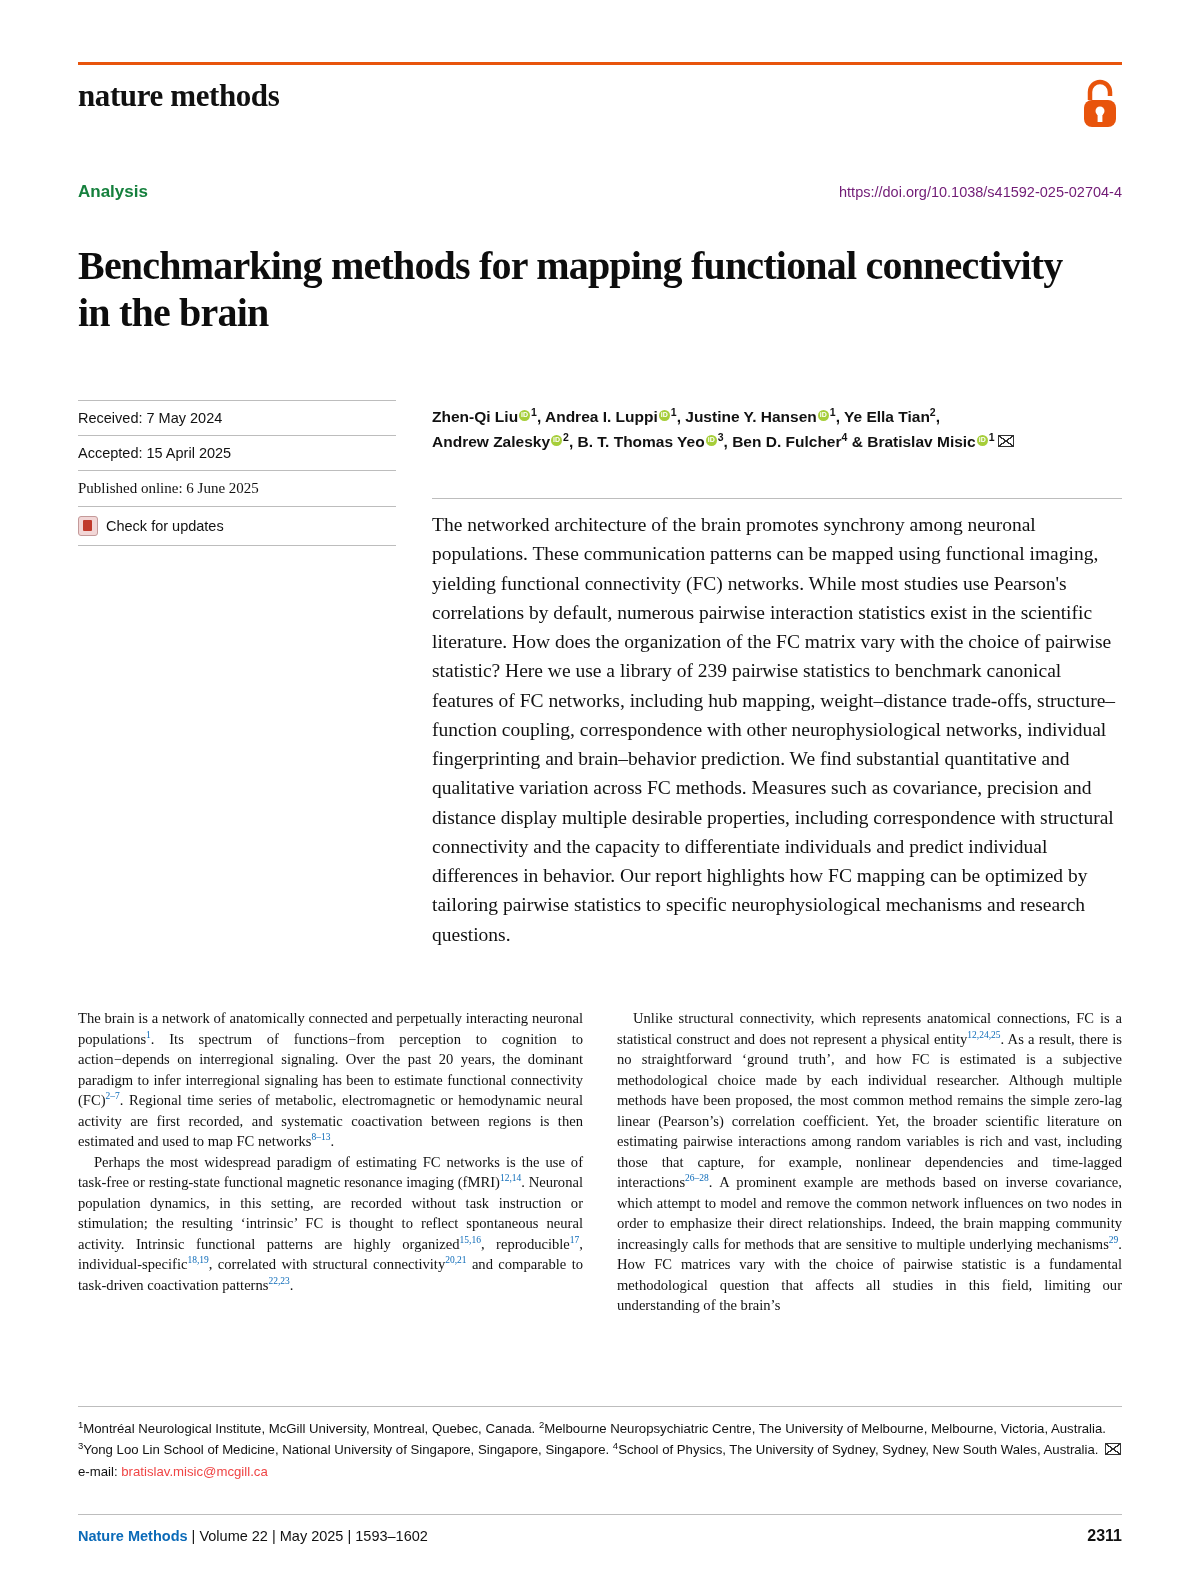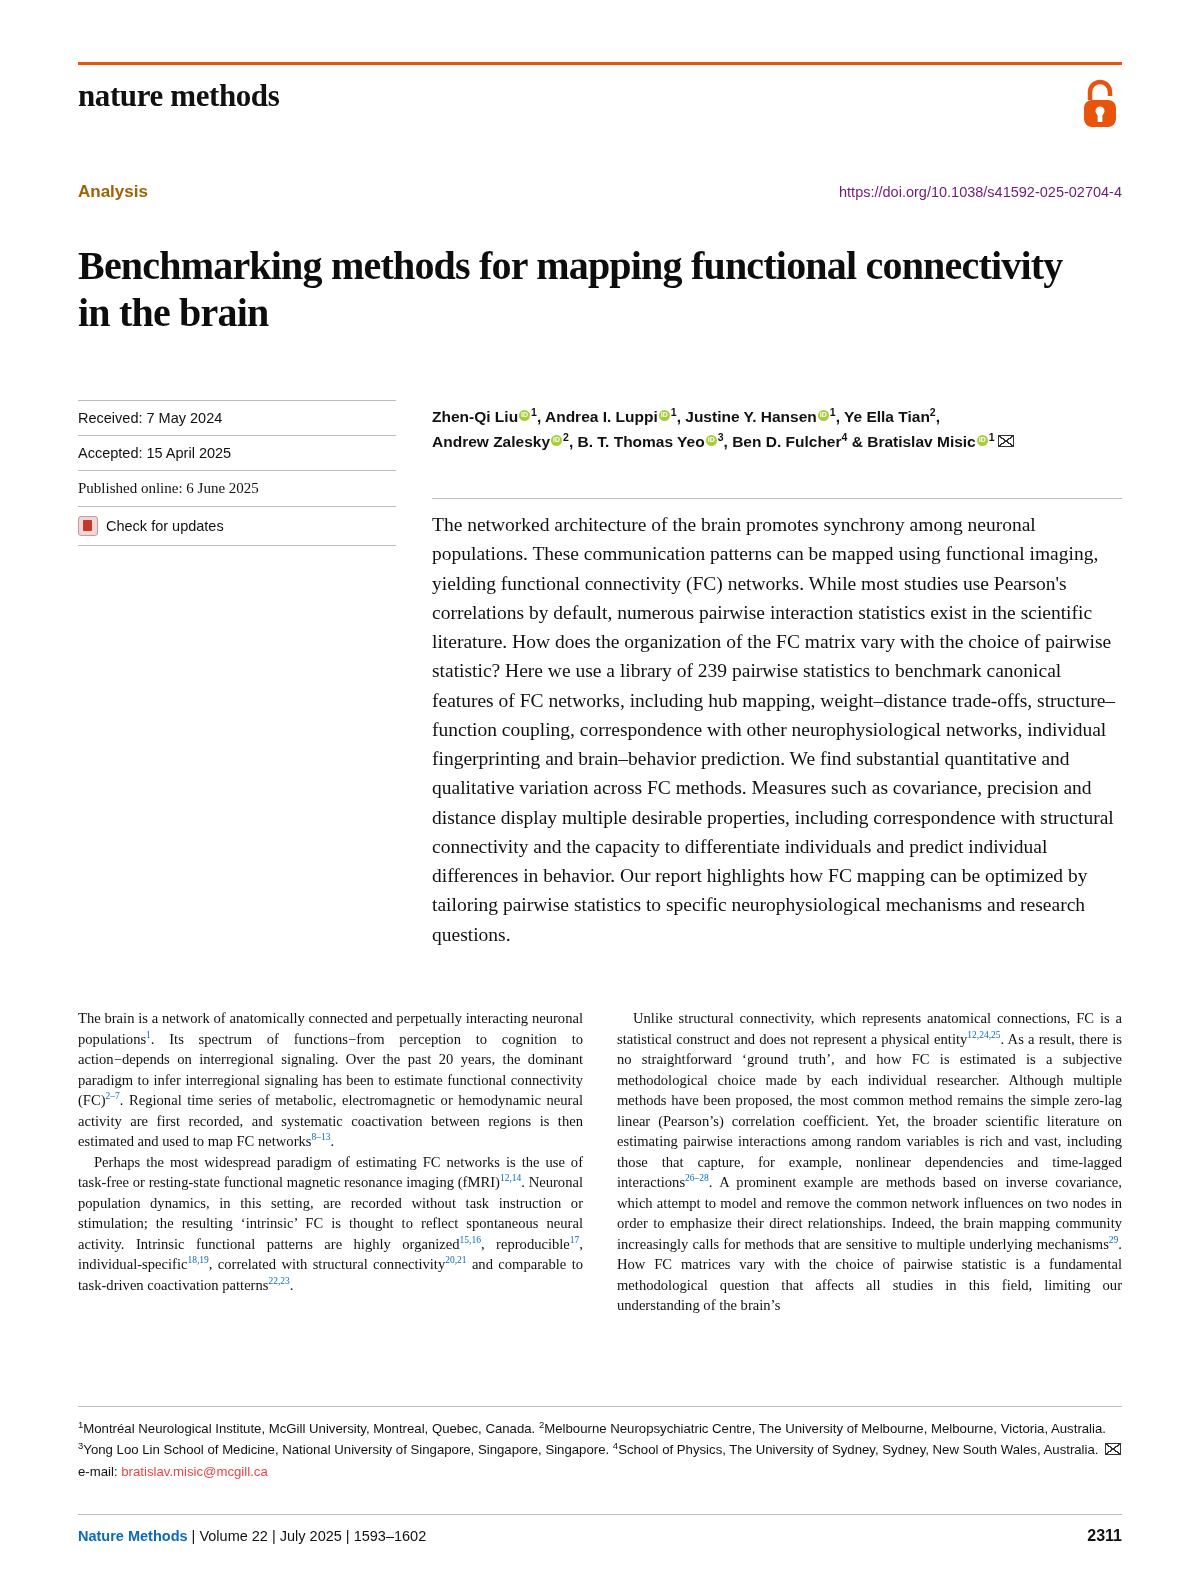--- a/index.html
+++ b/index.html
@@ -57,21 +57,21 @@
     right: 78px;
     top: 182px;
     display: flex;
     justify-content: space-between;
     align-items: baseline;
   }
   .article-type {
     font-family: "Liberation Sans", sans-serif;
     font-size: 17px;
     font-weight: 700;
-    color: #a16207;
+    color: #15803d;
   }
   .doi-link {
     font-family: "Liberation Sans", sans-serif;
     font-size: 14.5px;
     color: #701a75;
     text-decoration: none;
   }
 
   
   .title {
@@ -312,18 +312,18 @@
     </div>
   </div>
 
   <div class="affil">
     <span><sup>1</sup>Montréal Neurological Institute, McGill University, Montreal, Quebec, Canada. <sup>2</sup>Melbourne Neuropsychiatric Centre, The University of Melbourne, Melbourne, Victoria, Australia. <sup>3</sup>Yong Loo Lin School of Medicine, National University of Singapore, Singapore, Singapore. <sup>4</sup>School of Physics, The University of Sydney, Sydney, New South Wales, Australia. </span><span class="envelope"></span><span>e-mail:</span> <a href="#">bratislav.misic@mcgill.ca</a>
   </div>
 
   <div class="footer">
     <div>
       <span class="journal">Nature Methods</span>
-      <span>| Volume 22 | July 2025 | 1593–1602</span>
+      <span>| Volume 22 | May 2025 | 1593–1602</span>
     </div>
     <div class="pageno">2311</div>
   </div>
 
 </div>
 
 </body></html>

